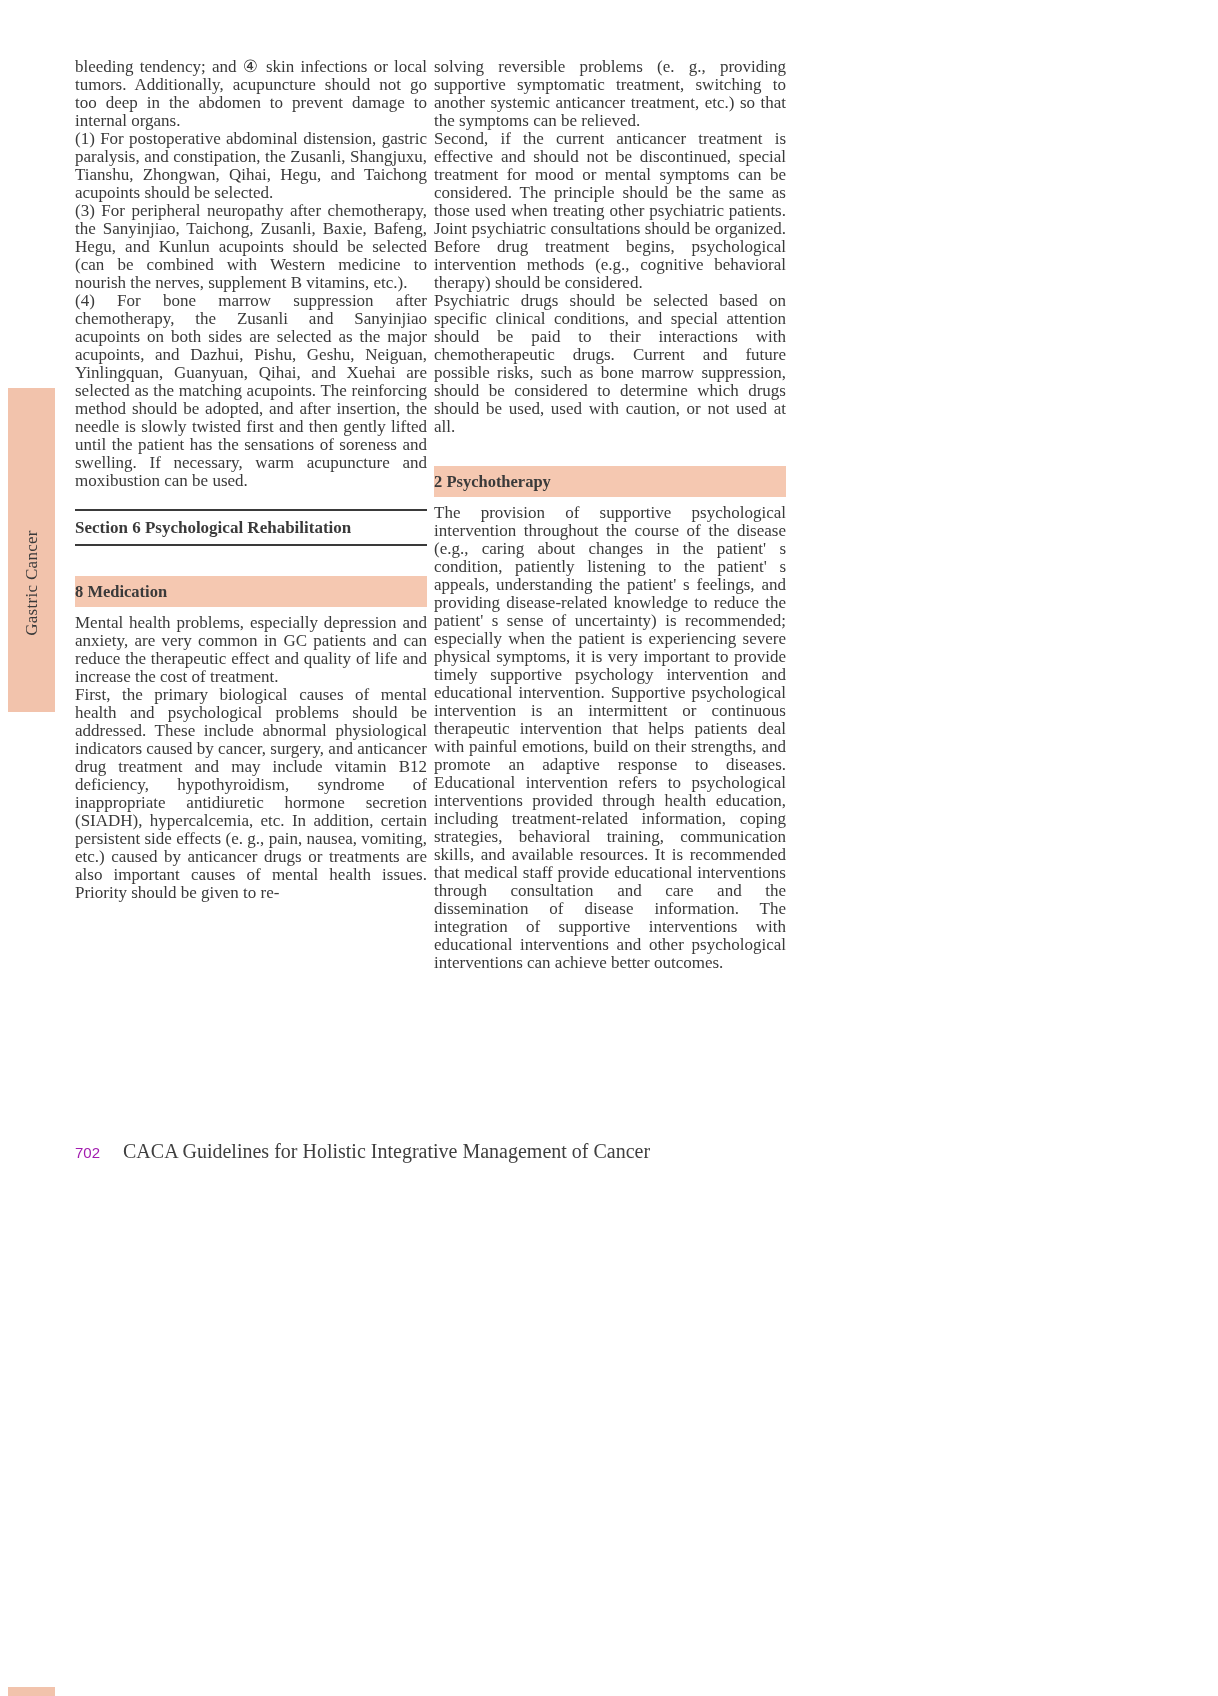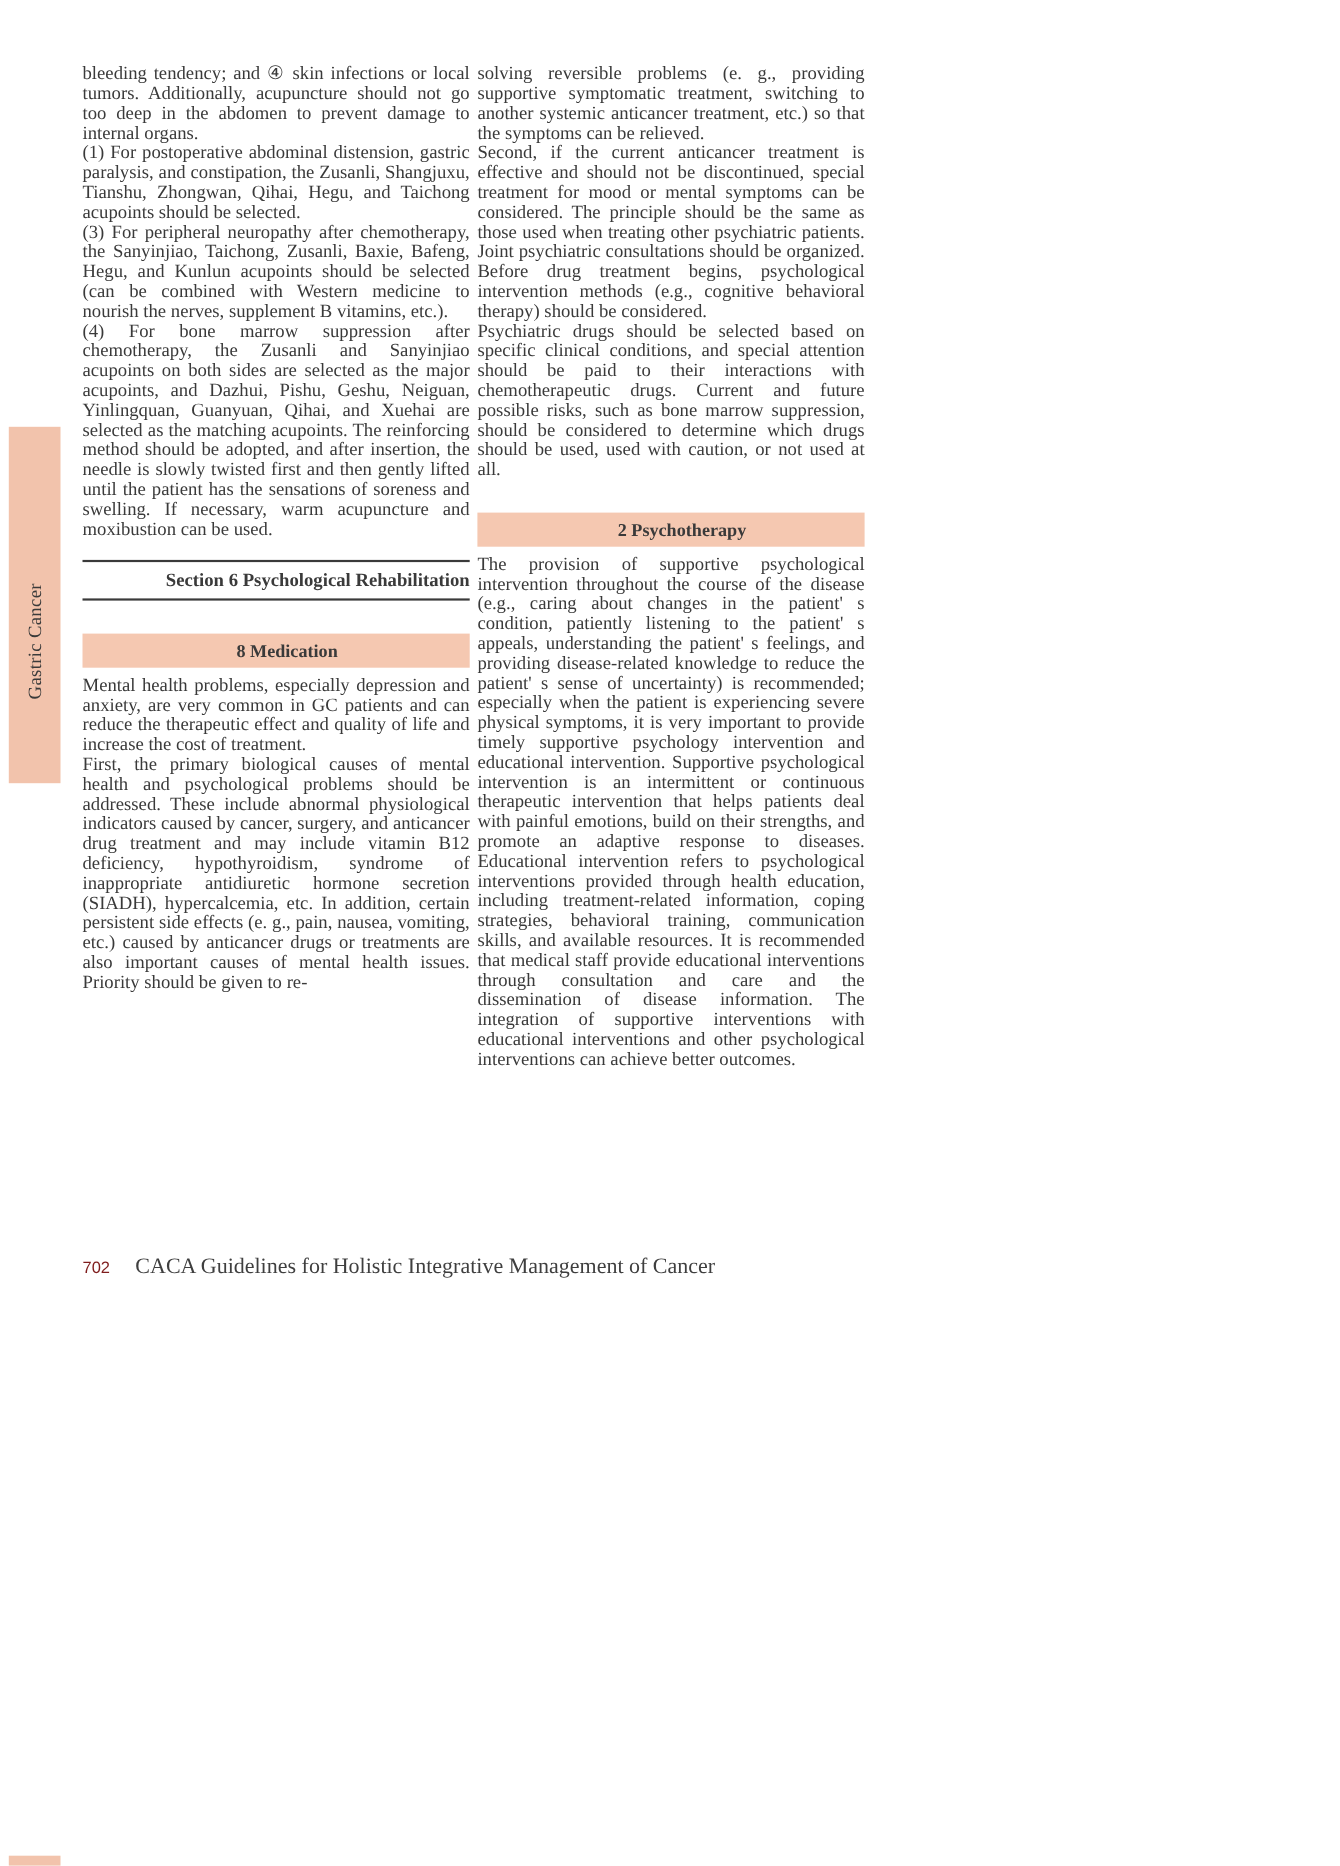--- a/index.html
+++ b/index.html
@@ -57,49 +57,48 @@
     line-height: 18px;
     text-align: justify;
   }
   .col p { margin: 0; }
 
   .section-heading {
     margin-top: 19px;
     border-top: 2px solid #3a3a3a;
     border-bottom: 2px solid #3a3a3a;
     padding: 7px 0;
-    text-align: right;
+    text-align: left;
     font-weight: bold;
     font-size: 17px;
     line-height: 19px;
   }
   .pink-header {
     margin-top: 30px;
     margin-bottom: 7px;
     height: 31px;
     line-height: 31px;
     background: #f5c8b1;
-    text-align: center;
+    text-align: left;
     font-weight: bold;
     font-size: 16.5px;
-    padding-left: 20px;
   }
 
   .footer {
     position: absolute;
     left: 75px;
     top: 1140px;
     display: flex;
     align-items: baseline;
     gap: 23px;
   }
   .pageno {
     font-family: "Liberation Sans", sans-serif;
     font-size: 15px;
-    color: #7f1d1d;
+    color: #a21caf;
   }
   .footer-title {
     font-size: 20px;
     color: #3f3f3f;
   }
 </style>
 </head>
 <body>
 
 <div class="page">

